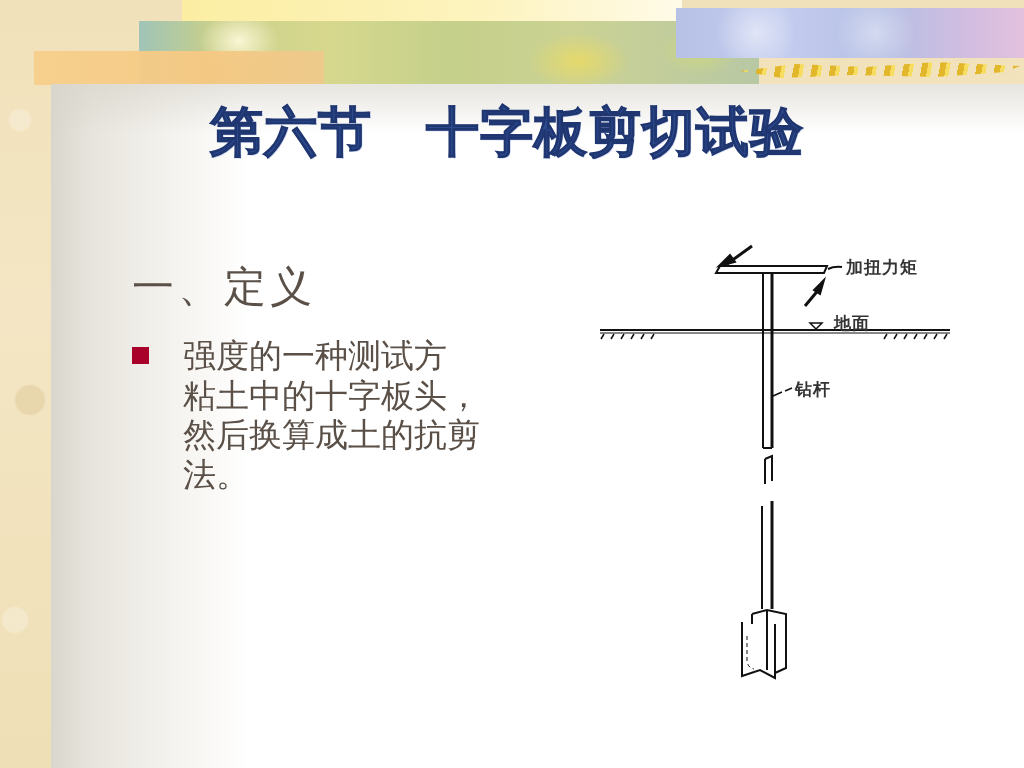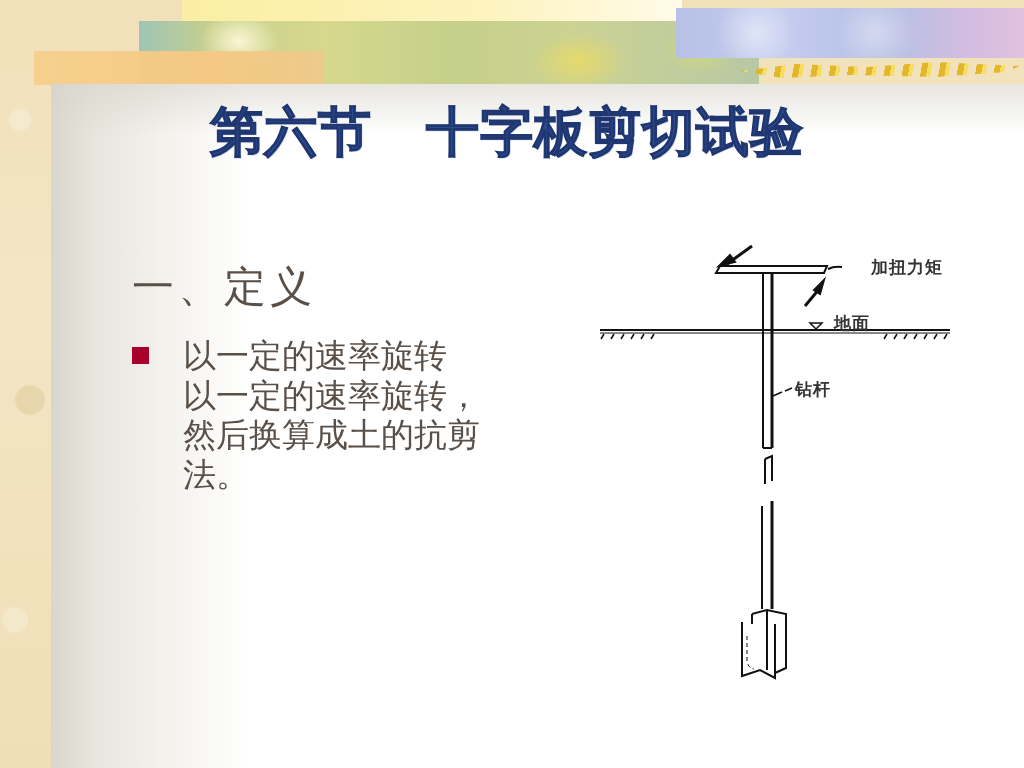--- a/index.html
+++ b/index.html
@@ -102,22 +102,22 @@
 <div class="panel"></div>
 <div class="panel-shade"></div>
 <div class="banner-gold"></div>
 
 <div class="title">第六节　十字板剪切试验</div>
 
 <div class="subheading">一、定义</div>
 
 <div class="bullet"></div>
 <div class="body-text">
-  <span class="body-line">以一定的速率旋转</span>
-  <span class="body-line">以一定的速率旋转，</span>
+  <span class="body-line">强度的一种测试方</span>
+  <span class="body-line">粘土中的十字板头，</span>
   <span class="body-line">然后换算成土的抗剪</span>
   <span class="body-line">法。</span>
 </div>
 
 <div class="figure">
   <svg width="364" height="462" viewBox="0 0 364 462">
     <g stroke="#111" fill="none" stroke-width="2">
 
       <path d="M128 30 L235 30 L232 37 L124 37 Z" fill="#fff"></path>
 
@@ -148,16 +148,16 @@
 
       <line x1="170" y1="270" x2="170" y2="373"></line>
       <line x1="180" y1="265" x2="180" y2="373" stroke-width="3"></line>
 
       <path d="M150 386 L150 440 L168 434 L183 442 L183 388"></path>
       <path d="M160 378 L160 388 M160 378 L175 374 L194 378 L194 432 L183 437"></path>
       <line x1="175" y1="374" x2="175" y2="434"></line>
       <path d="M155 400 L155 425 Q156 432 162 433" stroke-width="1" stroke-dasharray="4 3"></path>
     </g>
   </svg>
-  <div class="fig-label" style="left:254px; top:20px;margin-left:25px;">加扭力矩</div>
+  <div class="fig-label" style="left:254px; top:20px;">加扭力矩</div>
   <div class="fig-label" style="left:242px; top:76px;">地面</div>
   <div class="fig-label" style="left:203px; top:142px;">钻杆</div>
 </div>
 
 </body></html>

